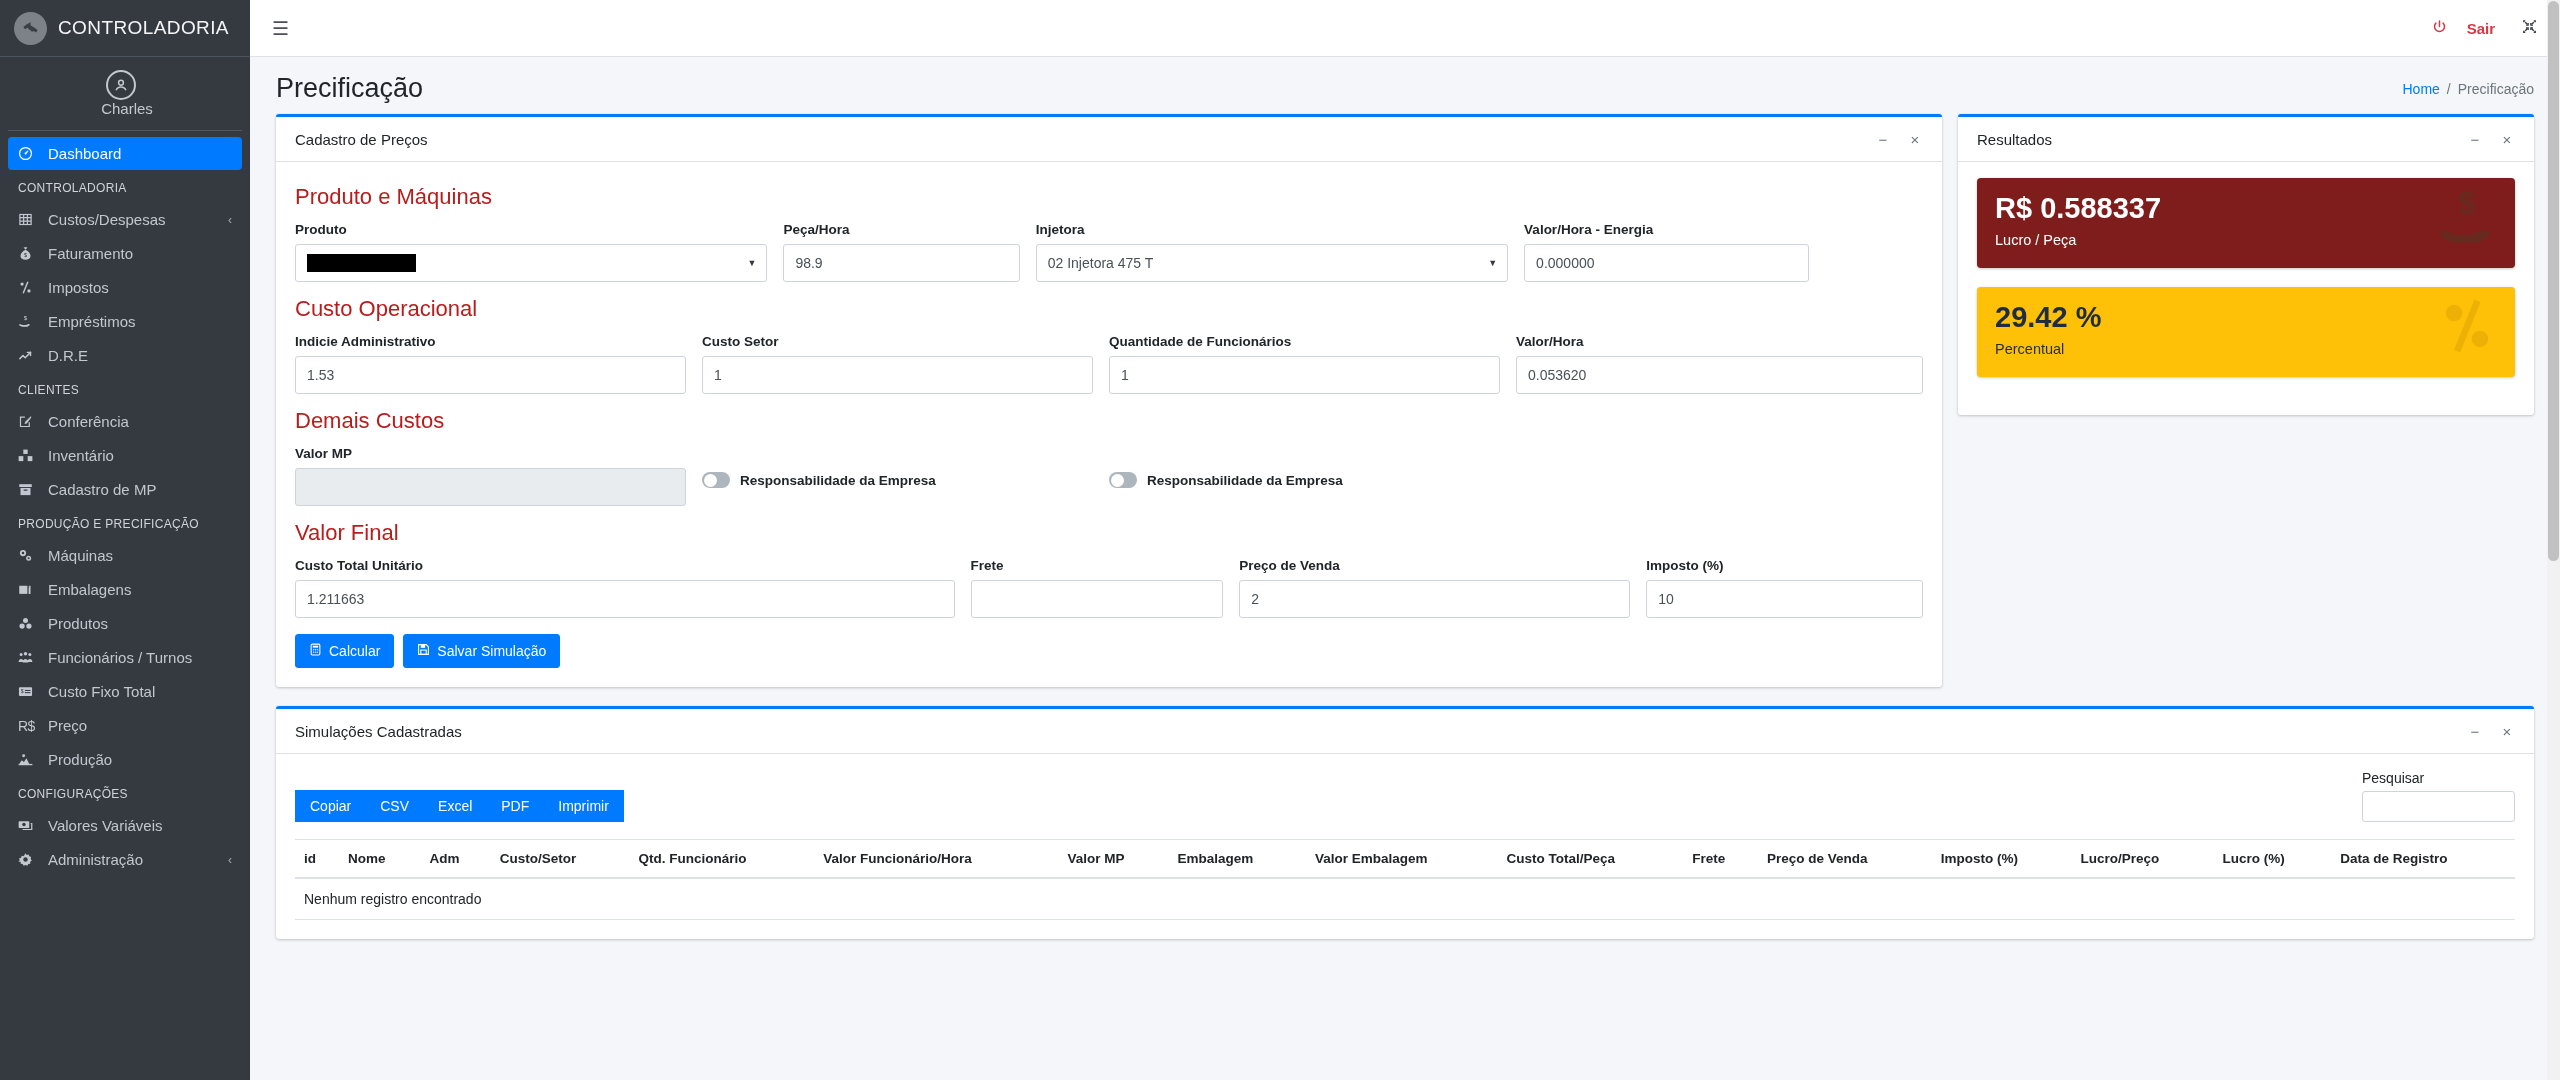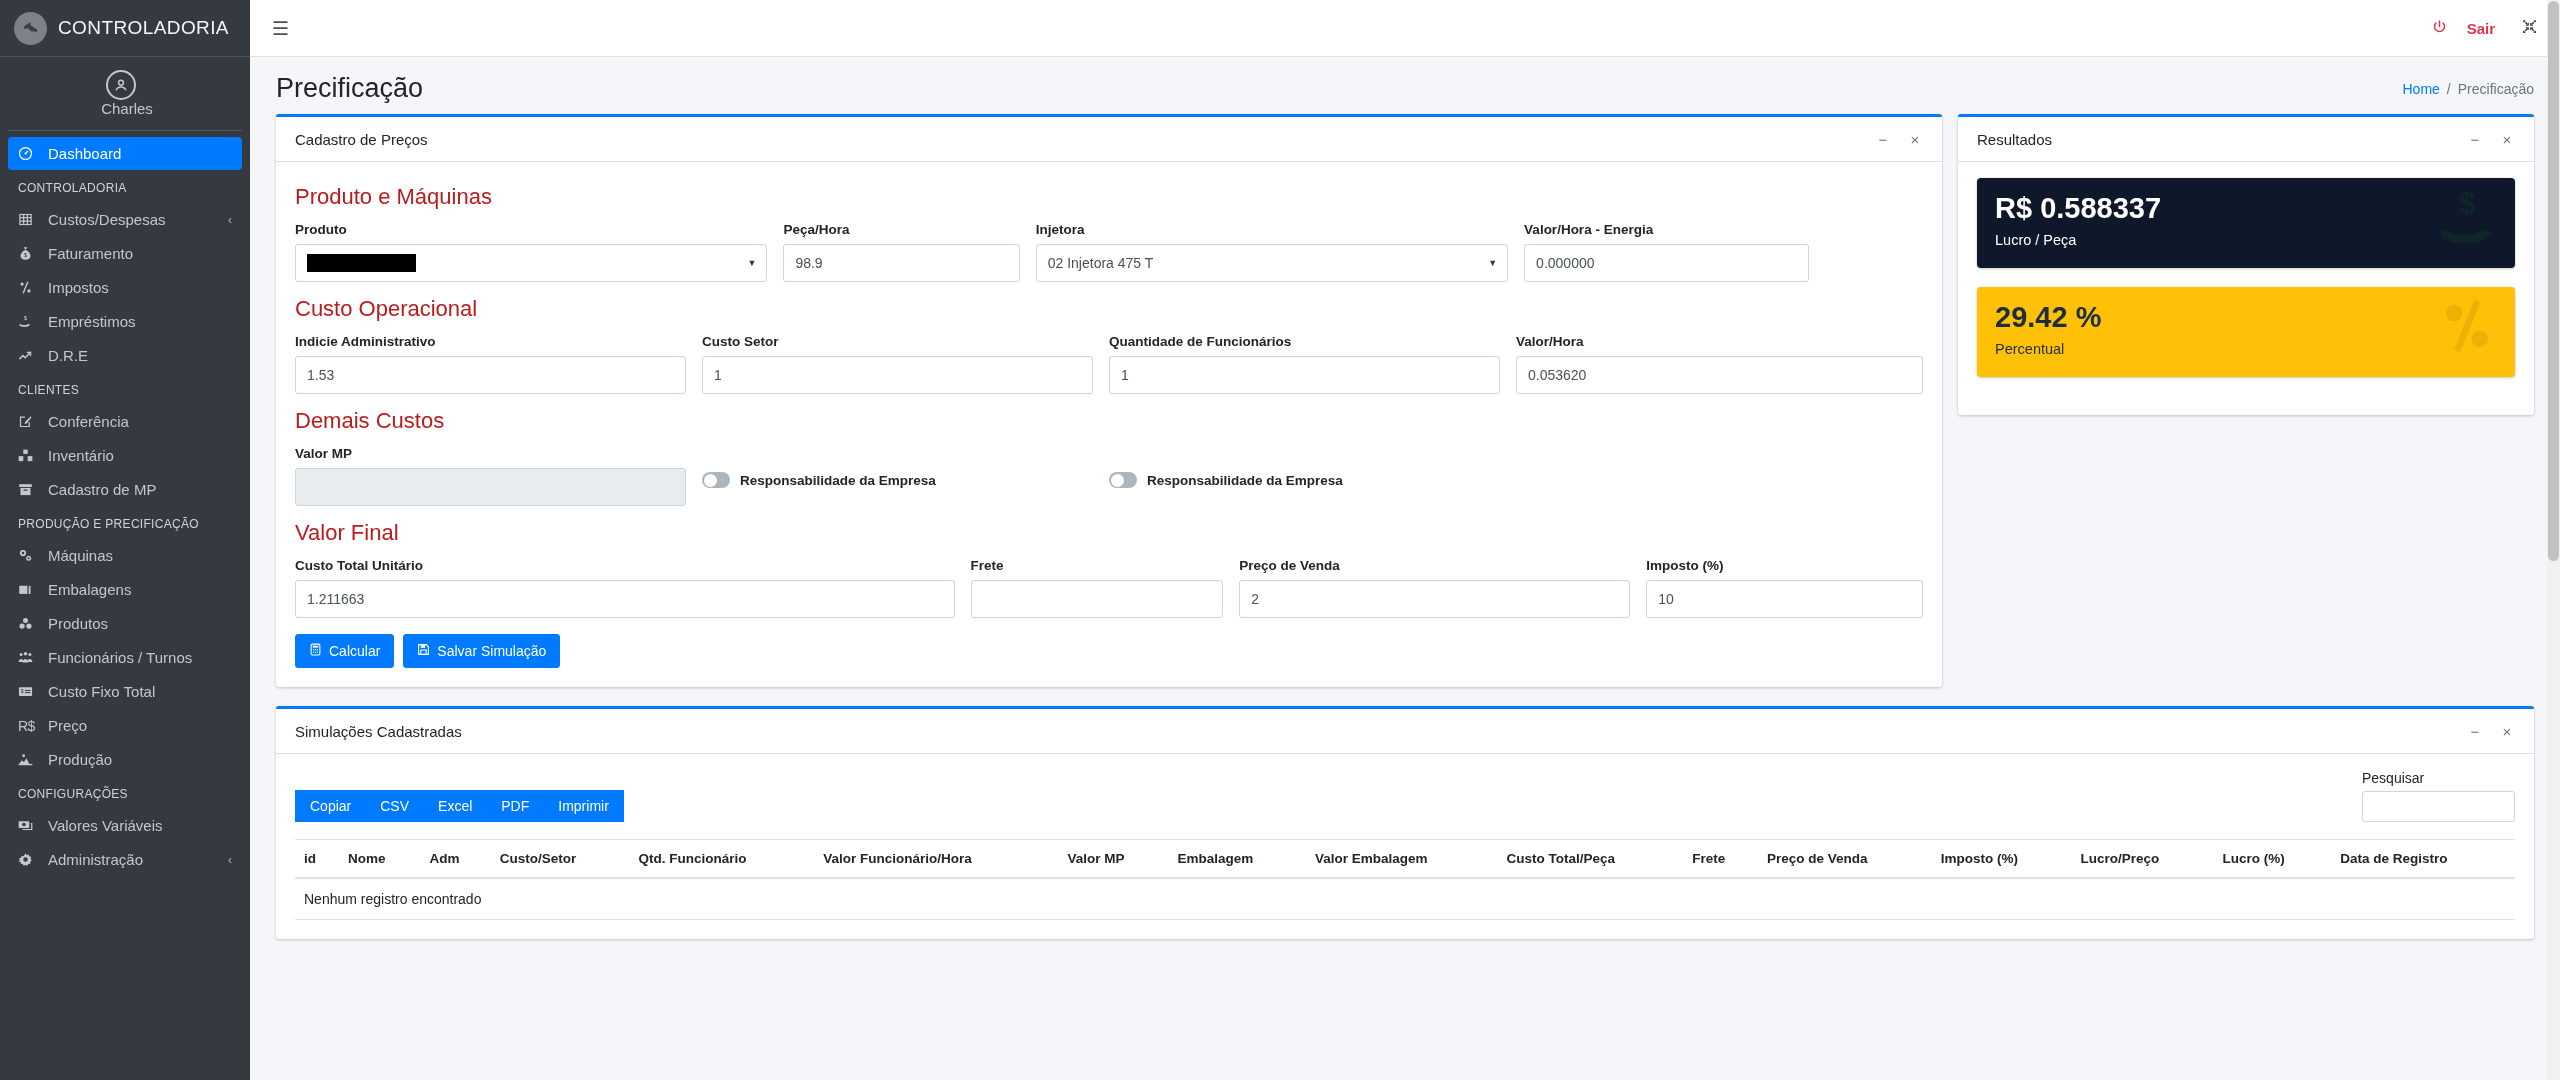--- a/index.html
+++ b/index.html
@@ -163,21 +163,21 @@
   }
   .btn-row { display: flex; gap: 9px; margin-top: 10px; }
 
   
   .small-box {
     border-radius: 4px; padding: 15px 18px 13px 18px;
     position: relative; overflow: hidden; margin-bottom: 19px;
     box-shadow: 0 0 1px rgba(0,0,0,.125), 0 1px 3px rgba(0,0,0,.2);
     min-height: 90px;
   }
-  .small-box.green { background: #0f172a; color: #fff; }
+  .small-box.green { background: #7f1d1d; color: #fff; }
   .small-box.yellow { background: #ffc107; color: #1f2d3d; }
   .sb-value { font-size: 29px; font-weight: 700; line-height: 1.05; }
   .sb-text { font-size: 14.5px; margin-top: 9px; }
   .sb-icon {
     position: absolute; right: 12px; top: 8px;
     font-size: 62px; opacity: .22; line-height: 1;
   }
 
   
   .dt-buttons { display: inline-flex; }

